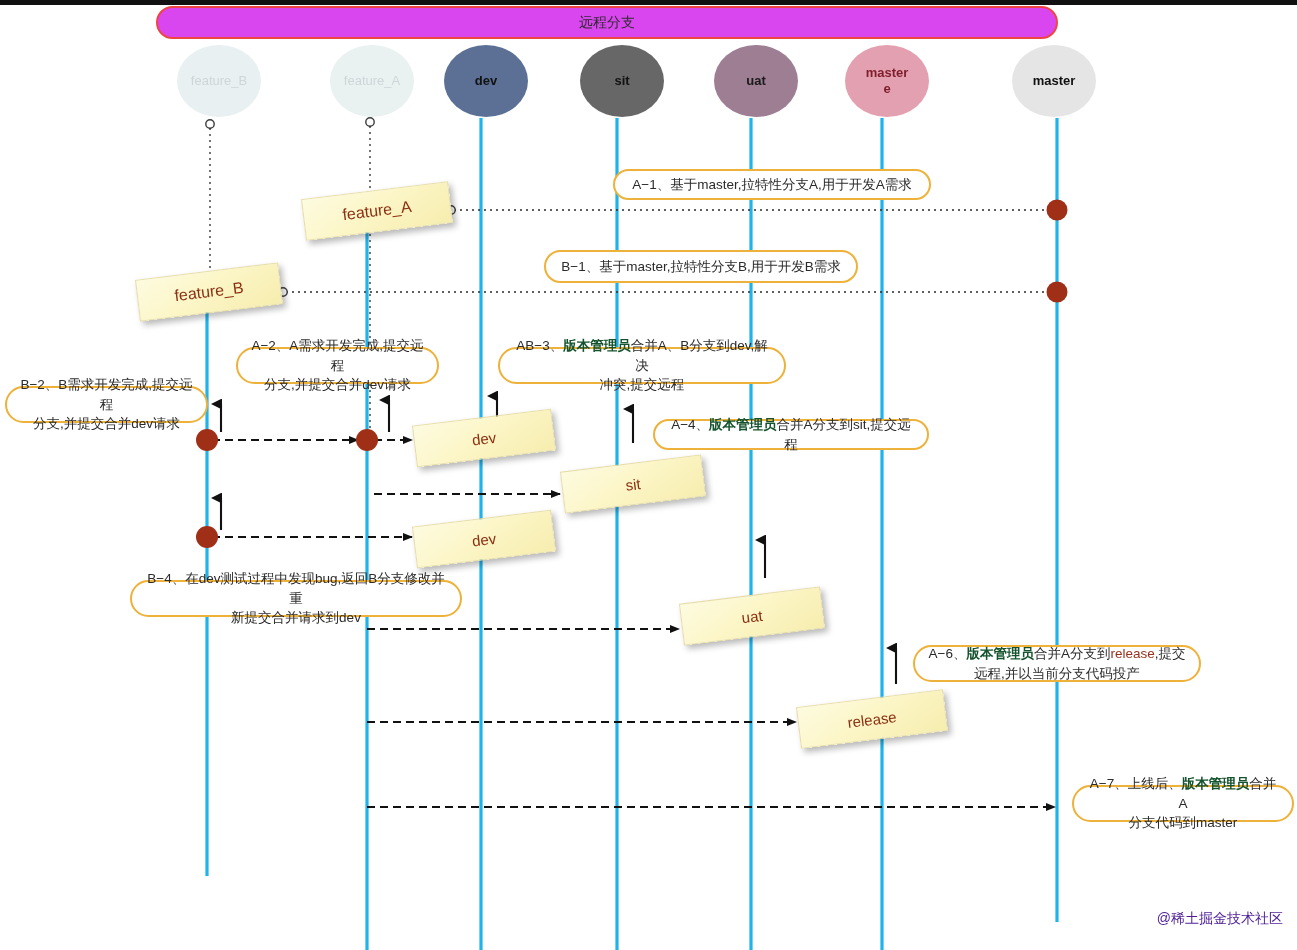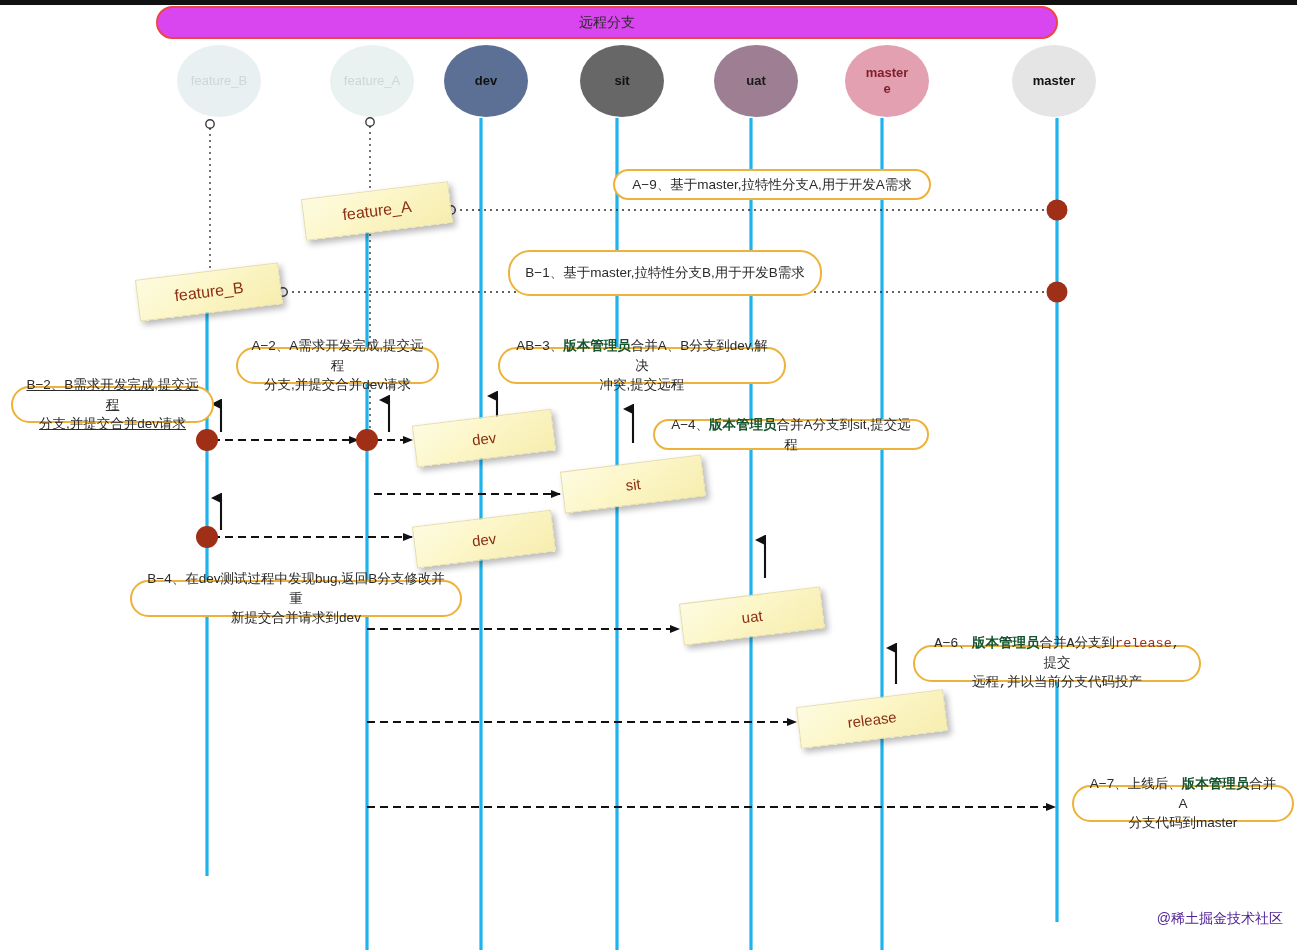--- a/index.html
+++ b/index.html
@@ -191,45 +191,45 @@
     </div>
 
   <div class="node" style="left:845px;top:45px;background:#e3a0b1;color:#7e1d2b;white-space:pre-line;"><span>master
 e</span></div>
 
   <div class="node" style="left:1012px;top:45px;background:#e5e5e5;color:#111111;">
       <span>master</span>
     </div>
 
   <div class="callout" style="left:613px;top:169px;width:318px;height:31px;">
-    <span>A−9、基于master,拉特性分支A,用于开发A需求</span>
-  </div>
-
-  <div class="callout" style="left:508px;top:250px;width:314px;height:46px;">
+    <span>A−1、基于master,拉特性分支A,用于开发A需求</span>
+  </div>
+
+  <div class="callout" style="left:544px;top:250px;width:314px;height:33px;">
     <span>B−1、基于master,拉特性分支B,用于开发B需求</span>
   </div>
 
   <div class="callout" style="left:236px;top:347px;width:203px;height:37px;">
     <span>A−2、A需求开发完成,提交远程<br>分支,并提交合并dev请求</span>
   </div>
 
-  <div class="callout" style="left:11px;top:386px;width:203px;height:37px;text-decoration:underline;">
+  <div class="callout" style="left:5px;top:386px;width:203px;height:37px;">
     <span>B−2、B需求开发完成,提交远程<br>分支,并提交合并dev请求</span>
   </div>
 
   <div class="callout" style="left:498px;top:347px;width:288px;height:37px;">
     <span>AB−3、<b>版本管理员</b>合并A、B分支到dev,解决<br>冲突,提交远程</span>
   </div>
 
   <div class="callout" style="left:653px;top:419px;width:276px;height:31px;">
     <span>A−4、<b>版本管理员</b>合并A分支到sit,提交远程</span>
   </div>
 
 
-  <div class="callout" style="left:913px;top:645px;width:288px;height:37px;font-family:Liberation Mono, monospace;">
+  <div class="callout" style="left:913px;top:645px;width:288px;height:37px;">
     <span>A−6、<b>版本管理员</b>合并A分支到<span class="rel">release</span>,提交<br>远程,并以当前分支代码投产</span>
   </div>
 
   <div class="callout" style="left:130px;top:580px;width:332px;height:37px;">
     <span>B−4、在dev测试过程中发现bug,返回B分支修改并重<br>新提交合并请求到dev</span>
   </div>
 
   <div class="callout" style="left:1072px;top:785px;width:222px;height:37px;">
     <span>A−7、上线后、<b>版本管理员</b>合并A<br>分支代码到master</span>
   </div>

